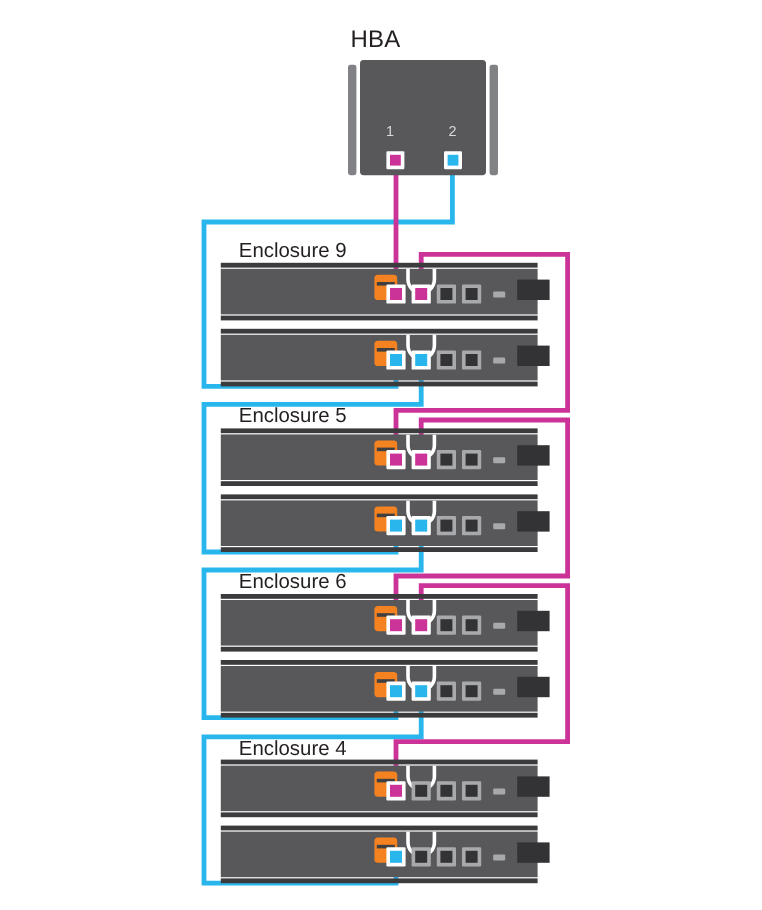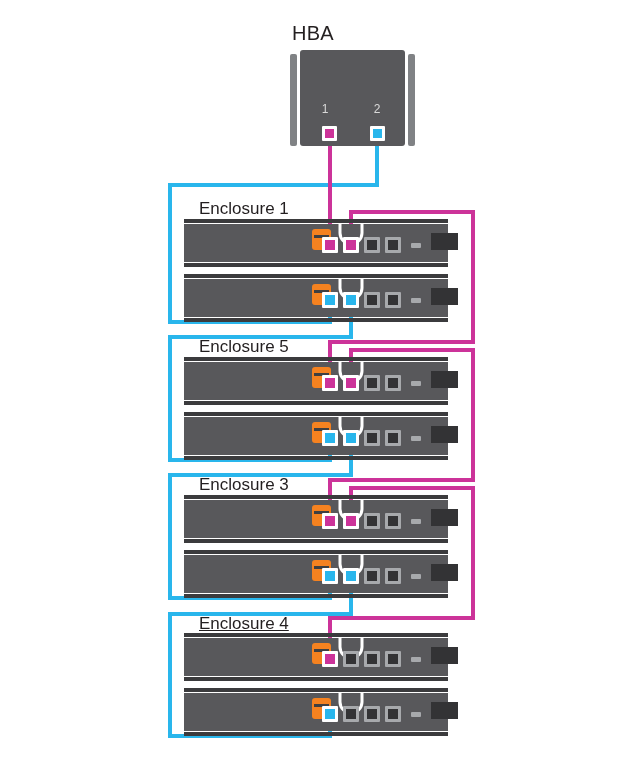--- a/index.html
+++ b/index.html
@@ -68,21 +68,21 @@
     <div class="hba-portlabel" style="left:79px;top:52px;width:16px;">2</div>
 
     <div class="hba-port" style="left:32px;top:76px;width:15px;height:15px;">
       <i style="background:#cc3399;"></i>
     </div>
     <div class="hba-port" style="left:80px;top:76px;width:15px;height:15px;">
       <i style="background:#29b6ec;"></i>
     </div>
   </div>
 
-  <div class="encl-label" style="left:199px;top:199px;">Enclosure 1</div>
+  <div class="encl-label" style="left:199px;top:199px;">Enclosure 9</div>
 
   <div class="module" style="left:184px;top:219px;width:264px;height:48px;">
     <div class="rail top"></div>
     <div class="mod-body"></div>
     <div class="rail bot"></div>
     <div class="handle" style="left:128px;top:10px;"></div>
     <svg class="arc" style="left:152px;top:5px;" width="30" height="20" viewBox="0 0 30 20">
       <path d="M 4,0 L 4,9 A 11,11 0 0 0 26,9 L 26,0" fill="none" stroke="#ffffff" stroke-width="3"></path>
     </svg>
     <div class="port" style="left:138px;top:18px;">
@@ -168,21 +168,21 @@
     <div class="port dim" style="left:180px;top:18px;">
         <i></i>
       </div>
     <div class="port dim" style="left:201px;top:18px;">
         <i></i>
       </div>
     <div class="dash" style="left:227px;top:24px;"></div>
     <div class="chip" style="left:247px;top:14px;"></div>
   </div>
 
-  <div class="encl-label" style="left:199px;top:475px;">Enclosure 3</div>
+  <div class="encl-label" style="left:199px;top:475px;">Enclosure 6</div>
 
   <div class="module" style="left:184px;top:495px;width:264px;height:48px;">
     <div class="rail top"></div>
     <div class="mod-body"></div>
     <div class="rail bot"></div>
     <div class="handle" style="left:128px;top:10px;"></div>
     <svg class="arc" style="left:152px;top:5px;" width="30" height="20" viewBox="0 0 30 20">
       <path d="M 4,0 L 4,9 A 11,11 0 0 0 26,9 L 26,0" fill="none" stroke="#ffffff" stroke-width="3"></path>
     </svg>
     <div class="port" style="left:138px;top:18px;">
@@ -218,21 +218,21 @@
     <div class="port dim" style="left:180px;top:18px;">
         <i></i>
       </div>
     <div class="port dim" style="left:201px;top:18px;">
         <i></i>
       </div>
     <div class="dash" style="left:227px;top:24px;"></div>
     <div class="chip" style="left:247px;top:14px;"></div>
   </div>
 
-  <div class="encl-label" style="left:199px;top:614px;text-decoration:underline;">Enclosure 4</div>
+  <div class="encl-label" style="left:199px;top:614px;">Enclosure 4</div>
 
   <div class="module" style="left:184px;top:633px;width:264px;height:48px;">
     <div class="rail top"></div>
     <div class="mod-body"></div>
     <div class="rail bot"></div>
     <div class="handle" style="left:128px;top:10px;"></div>
     <svg class="arc" style="left:152px;top:5px;" width="30" height="20" viewBox="0 0 30 20">
       <path d="M 4,0 L 4,9 A 11,11 0 0 0 26,9 L 26,0" fill="none" stroke="#ffffff" stroke-width="3"></path>
     </svg>
     <div class="port" style="left:138px;top:18px;">

